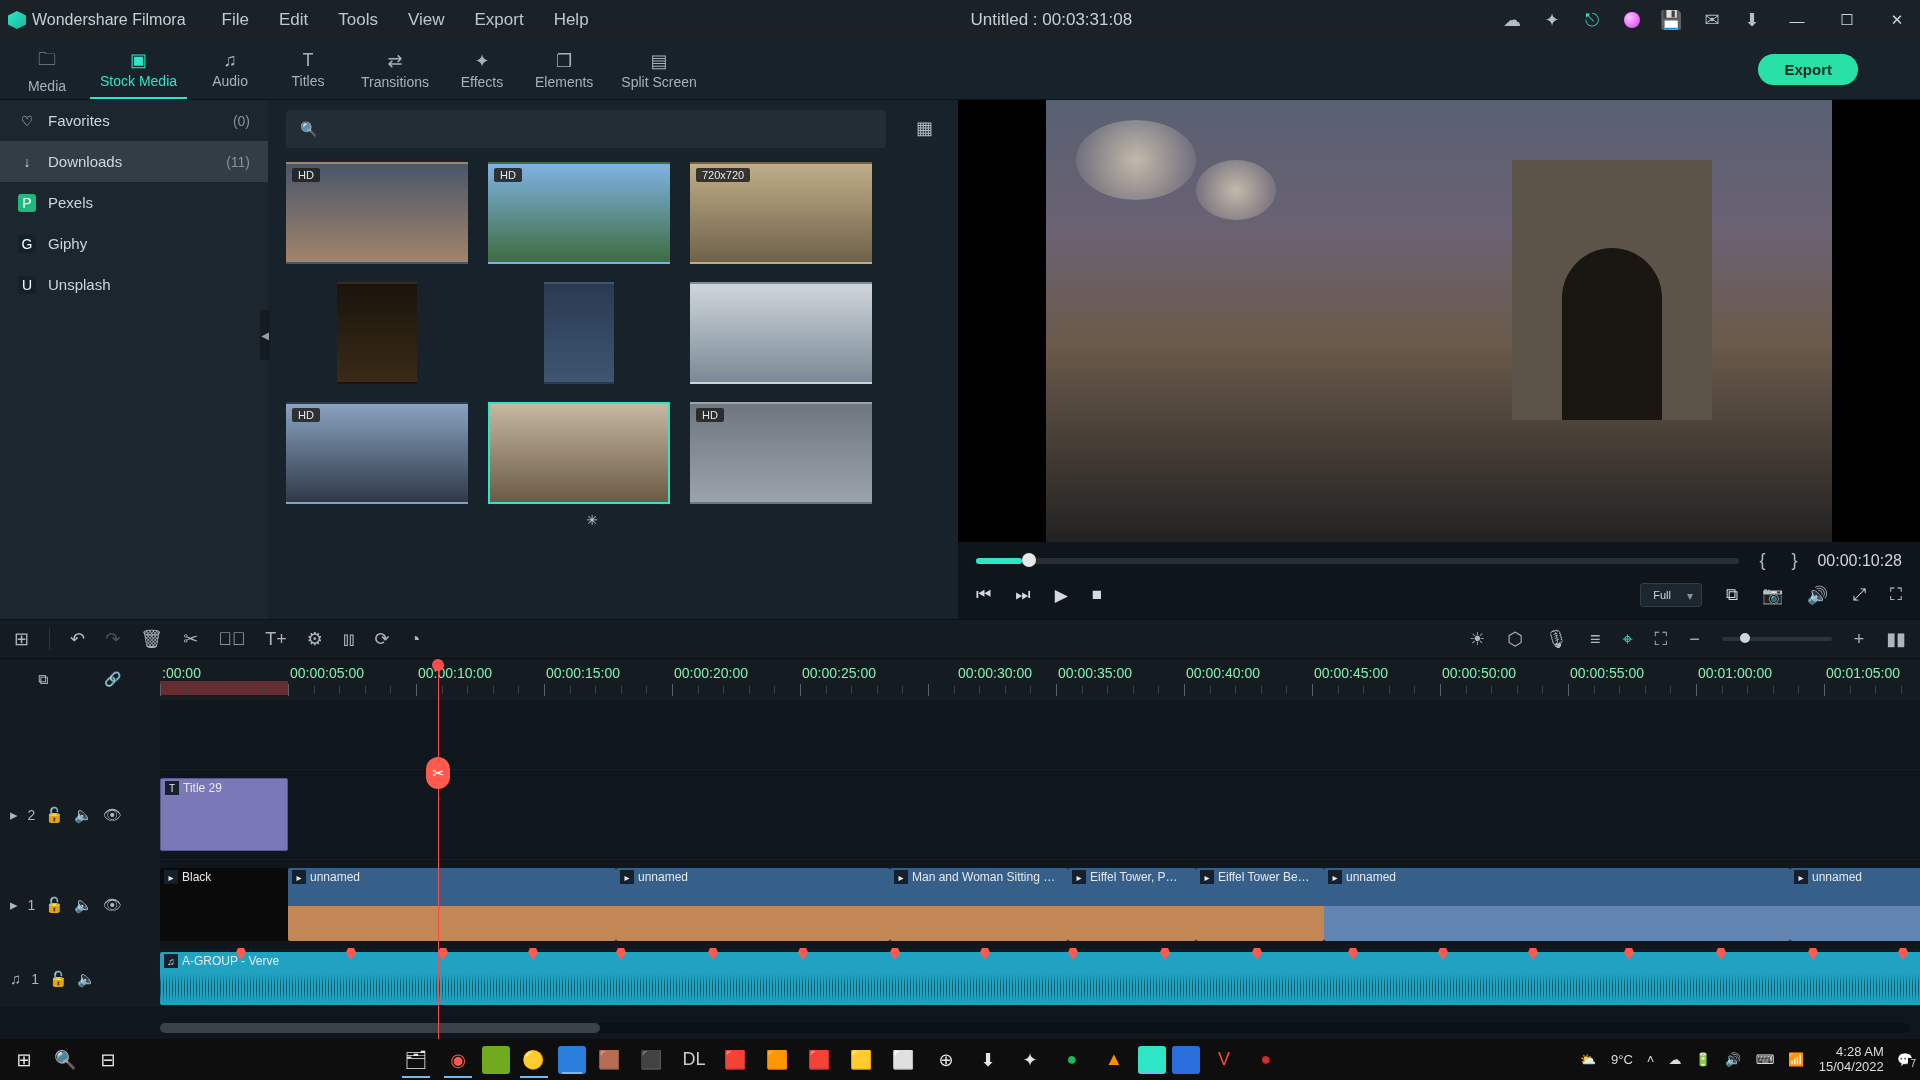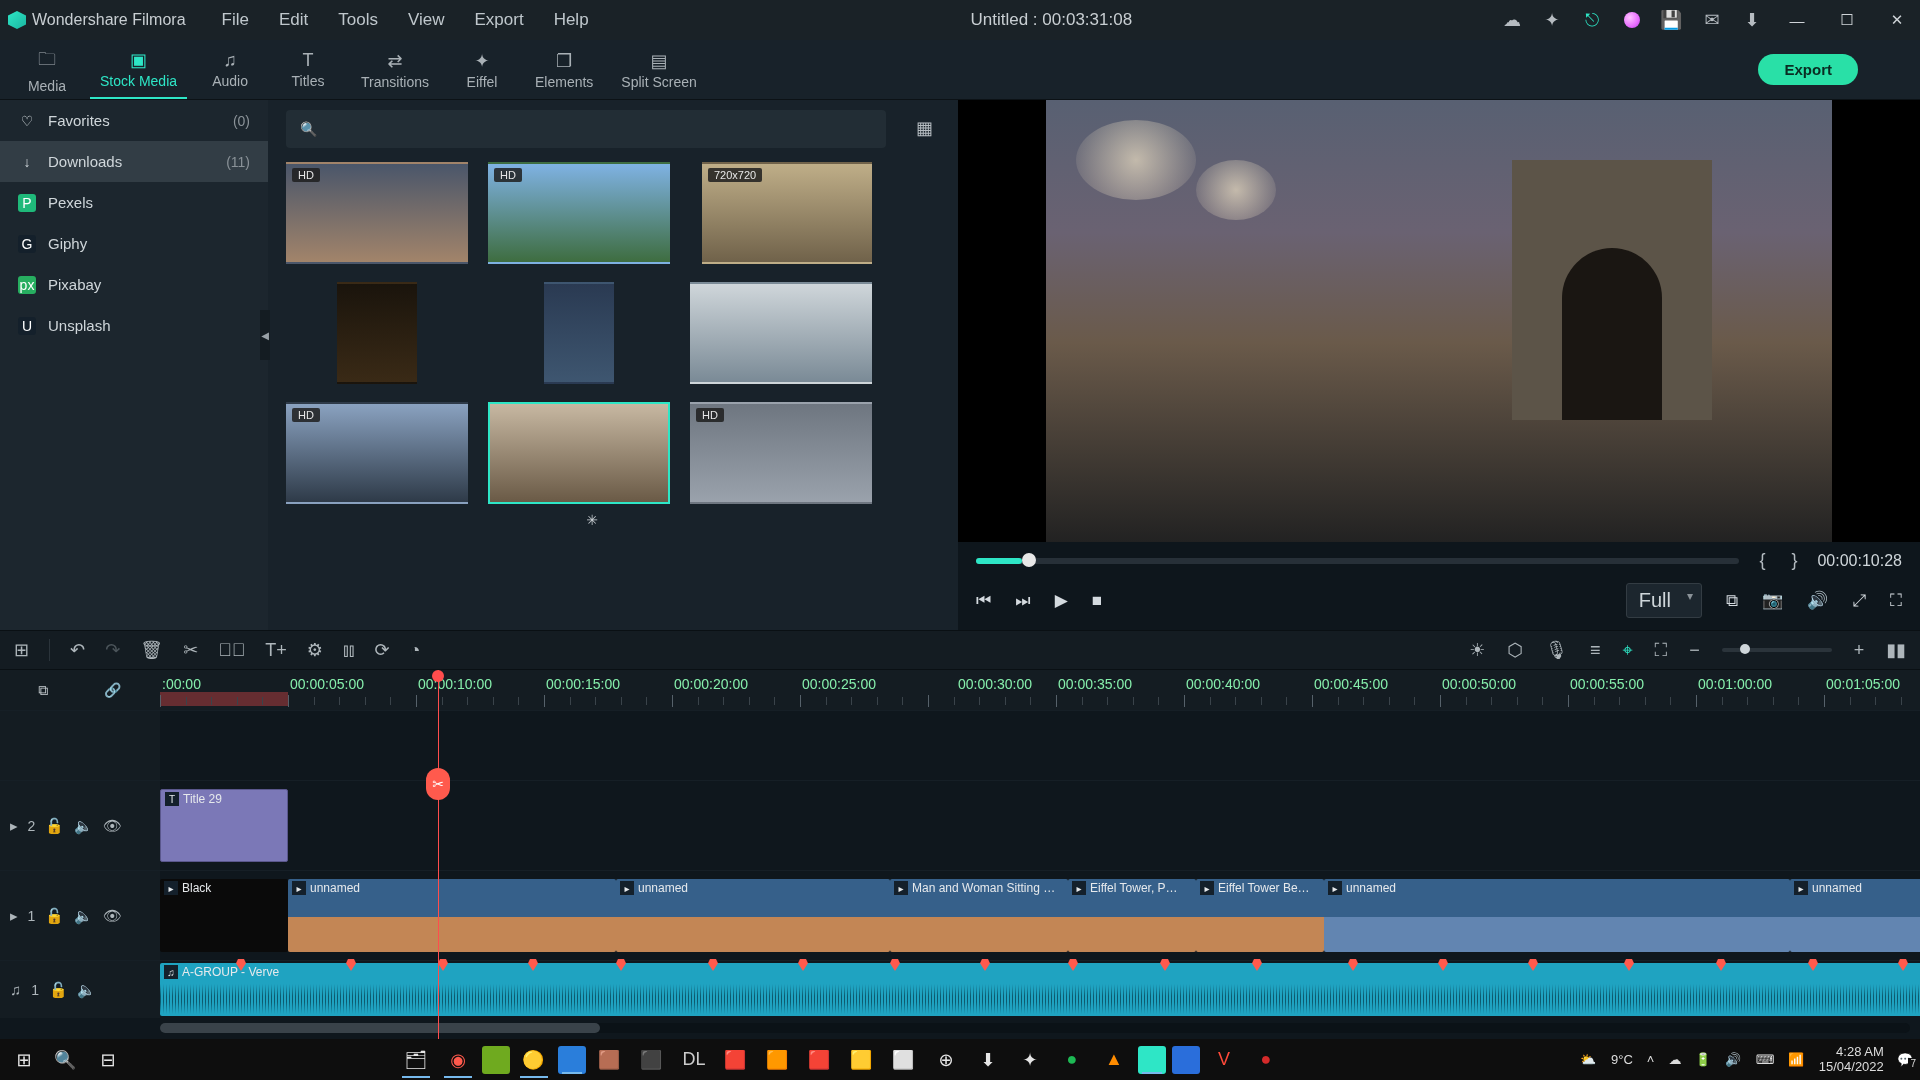--- a/index.html
+++ b/index.html
@@ -55,21 +55,21 @@
 .scrub-row{ padding: 8px 18px; display:flex; align-items:center; gap:14px; font-size:16px;}
 .scrub-bar{ flex:1; height:6px; background:#273038; border-radius:3px; position:relative;}
 .scrub-bar .fill{ height:100%; width:6%; background:#2ee6c6; border-radius:3px;}
 .scrub-bar .knob{ position:absolute; left:6%; top:-5px; width:14px; height:14px; background:#e8e8e8; border-radius:50%;}
 .brace{ font-size:18px; color:#b3bbc0; cursor:pointer; padding:0 6px;}
 .tc{ font-variant-numeric: tabular-nums; color:#cfd6da;}
 
 .transport-row{ padding: 4px 18px 12px 18px; display:flex; align-items:center; gap:24px;}
 .tbtn{ color:#d4dadf; font-size:17px; cursor:pointer;}
 .transport-row .spacer{flex:1;}
-.qsel{ background:#1c262e; border:1px solid #333c43; color:#cfd6da; padding:5px 30px 5px 12px; border-radius:3px; font-size:20px; position:relative; cursor:pointer;}
+.qsel{ background:#1c262e; border:1px solid #333c43; color:#cfd6da; padding:5px 30px 5px 12px; border-radius:3px; font-size:11px; position:relative; cursor:pointer;}
 .qsel::after{content:"▾"; position:absolute; right:8px; top:5px; font-size:12px; color:#8a9298;}
 
 
 .tl-toolbar{ height:40px; background:#141c22; display:flex; align-items:center; padding:0 14px; gap:20px; border-top:1px solid #0a1014; border-bottom:1px solid #0a1014;}
 .tl-toolbar .tico{ color:#aeb6bb; font-size:18px; cursor:pointer;}
 .tl-toolbar .tico.disabled{ color:#4b545a;}
 .tl-toolbar .sep{ width:1px; height:22px; background:#2b343b;}
 .tl-toolbar .right{ margin-left:auto; display:flex; gap:22px; align-items:center;}
 .zoom-slider{ width:110px; height:4px; background:#2b343b; border-radius:2px; position:relative;}
 .zoom-slider .zk{ position:absolute; left:18px; top:-4px; width:10px; height:10px; background:#cfd6da; border-radius:50%;}
@@ -160,21 +160,21 @@
         <span class="tab-ico">♫</span>
         <span>Audio</span>
       </div><div class="mode-tab">
         <span class="tab-ico">T</span>
         <span>Titles</span>
       </div><div class="mode-tab">
         <span class="tab-ico">⇄</span>
         <span>Transitions</span>
       </div><div class="mode-tab">
         <span class="tab-ico">✦</span>
-        <span>Eiffel</span>
+        <span>Effects</span>
       </div><div class="mode-tab">
         <span class="tab-ico">❐</span>
         <span>Elements</span>
       </div><div class="mode-tab">
         <span class="tab-ico">▤</span>
         <span>Split Screen</span>
       </div></div>
   <span class="export-btn">Export</span>
 </div>
 
@@ -192,45 +192,41 @@
       </div>
       <div class="side-item">
         <span class="side-ico" style="background:#1fb97a; color:#fff">P</span>
         <span>Pexels</span>
       </div>
       <div class="side-item">
         <span class="side-ico" style="background:#14202b; color:#fff">G</span>
         <span>Giphy</span>
       </div>
       <div class="side-item">
-        <span class="side-ico" style="background:#27ae60; color:#fff">px</span>
-        <span>Pixabay</span>
-      </div>
-      <div class="side-item">
         <span class="side-ico" style="background:#14202b; color:#fff">U</span>
         <span>Unsplash</span>
       </div>
     </div>
 
   <div class="browser">
     <div class="collapse-handle">◀</div>
     <div class="search-row">
       <div class="search-box">
         <span>🔍</span>
       </div>
       <span class="grid-btn">▦</span>
     </div>
     <div class="thumbs" id="thumbs">
         <div class="thumb" style="background: linear-gradient(rgb(74, 86, 106), rgb(162, 132, 106));">
           <span class="badge">HD</span>
         </div>
         <div class="thumb" style="background: linear-gradient(rgb(127, 178, 227), rgb(62, 109, 64));">
           <span class="badge">HD</span>
         </div>
-        <div class="thumb" style="background: linear-gradient(rgb(191, 174, 136), rgb(112, 98, 74)); margin-left: 12px;">
+        <div class="thumb" style="background: linear-gradient(rgb(191, 174, 136), rgb(112, 98, 74));">
           <span class="badge">720x720</span>
         </div>
         <div class="thumb" style="background: linear-gradient(rgb(26, 20, 12), rgb(58, 42, 22)); width: 80px; justify-self: center;"></div>
         <div class="thumb" style="background: linear-gradient(rgb(42, 58, 82), rgb(62, 86, 112)); width: 70px; justify-self: center;"></div>
         <div class="thumb" style="background: linear-gradient(rgb(207, 214, 218), rgb(122, 138, 150));"></div>
         <div class="thumb" style="background: linear-gradient(rgb(138, 162, 192), rgb(46, 58, 72));">
           <span class="badge">HD</span>
         </div>
         <div class="thumb selected" style="background: linear-gradient(rgb(199, 184, 162), rgb(106, 90, 70));"></div>
         <div class="thumb" style="background: linear-gradient(rgb(110, 118, 128), rgb(154, 162, 172));">

